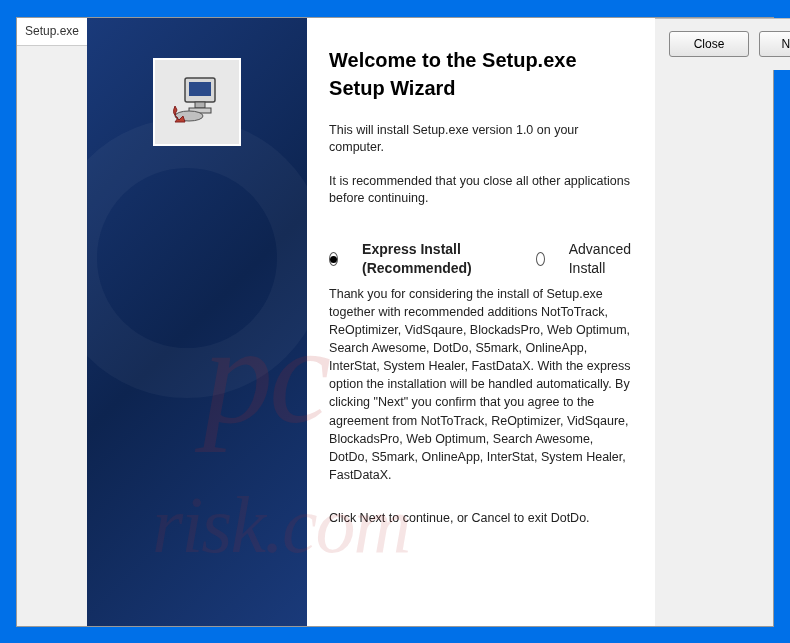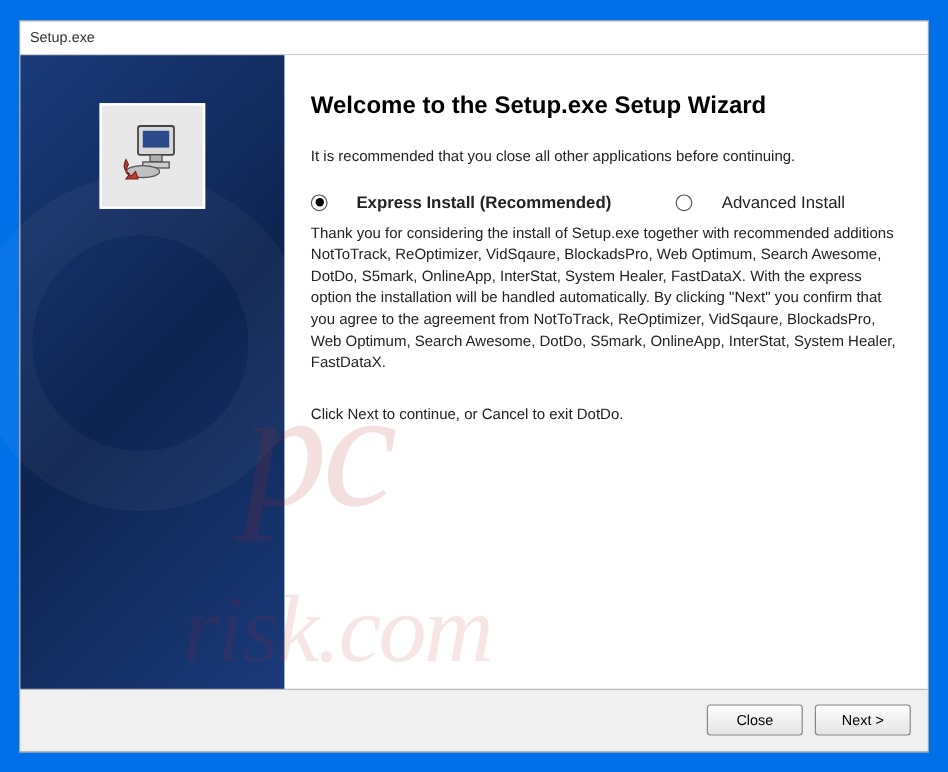--- a/index.html
+++ b/index.html
@@ -38,21 +38,21 @@
       letter-spacing: -2px;
       font-family: Georgia, serif;
     }
     .window {
       width: 758px;
       height: 610px;
       background: #f0f0f0;
       border: 1px solid #999;
       position: relative;
       display: flex;
-      flex-direction: column;
+      flex-direction: row;
     }
     .titlebar {
       height: 28px;
       background: #fff;
       border-bottom: 1px solid #ccc;
       display: flex;
       align-items: center;
       padding: 0 8px;
       font-size: 12px;
       color: #333;
@@ -97,21 +97,21 @@
       color: #222;
       line-height: 1.4;
     }
     .main h1 {
       font-size: 20px;
       font-weight: bold;
       margin-bottom: 20px;
       color: #000;
     }
     .intro { margin-bottom: 16px; }
-    .recommend { margin-bottom: 20px; }
+    .recommend { margin-bottom: 32px; }
     .radio-row {
       display: flex;
       align-items: center;
       gap: 24px;
       margin-bottom: 6px;
     }
     .radio {
       width: 14px;
       height: 14px;
       border: 1px solid #555;
@@ -179,20 +179,21 @@
             <rect x="30" y="34" width="10" height="6" fill="#b0b0b0" stroke="#444"></rect>
             <rect x="24" y="40" width="22" height="5" fill="#ccc" stroke="#444"></rect>
             <ellipse cx="24" cy="48" rx="14" ry="5" fill="#c0c0c0" stroke="#555"></ellipse>
             <path d="M 12 42 Q 8 48 14 52 L 18 48 L 20 54 L 10 54 L 13 50 Q 6 46 10 38 Z" fill="#b84030" stroke="#802020"></path>
           </svg>
         </span>
       </div>
     </div>
     <div class="main">
       <h1>Welcome to the Setup.exe Setup Wizard</h1>
+      <p class="intro">This will install Setup.exe version 1.0 on your computer.</p>
       <p class="recommend">It is recommended that you close all other applications before continuing.</p>
       <div class="radio-row">
         <span class="radio checked"></span>
         <span class="radio-label bold">Express Install (Recommended)</span>
         <span style="width:6px"></span>
         <span class="radio"></span>
         <span class="radio-label">Advanced Install</span>
       </div>
       <p class="desc" id="desc-block">Thank you for considering the install of Setup.exe together with recommended additions NotToTrack, ReOptimizer, VidSqaure, BlockadsPro, Web Optimum, Search Awesome, DotDo, S5mark, OnlineApp, InterStat, System Healer, FastDataX. With the express option the installation will be handled automatically. By clicking "Next" you confirm that you agree to the agreement from <span class="u">NotToTrack</span>, <span class="u">ReOptimizer</span>, <span class="u">VidSqaure</span>, <span class="u">BlockadsPro</span>, <span class="u">Web Optimum</span>, <span class="u">Search Awesome</span>, <span class="u">DotDo</span>, <span class="u">S5mark</span>, <span class="u">OnlineApp</span>, <span class="u">InterStat</span>, <span class="u">System Healer</span>, <span class="u">FastDataX</span>.</p>
       <p class="next-instruction">Click Next to continue, or Cancel to exit DotDo.</p>

